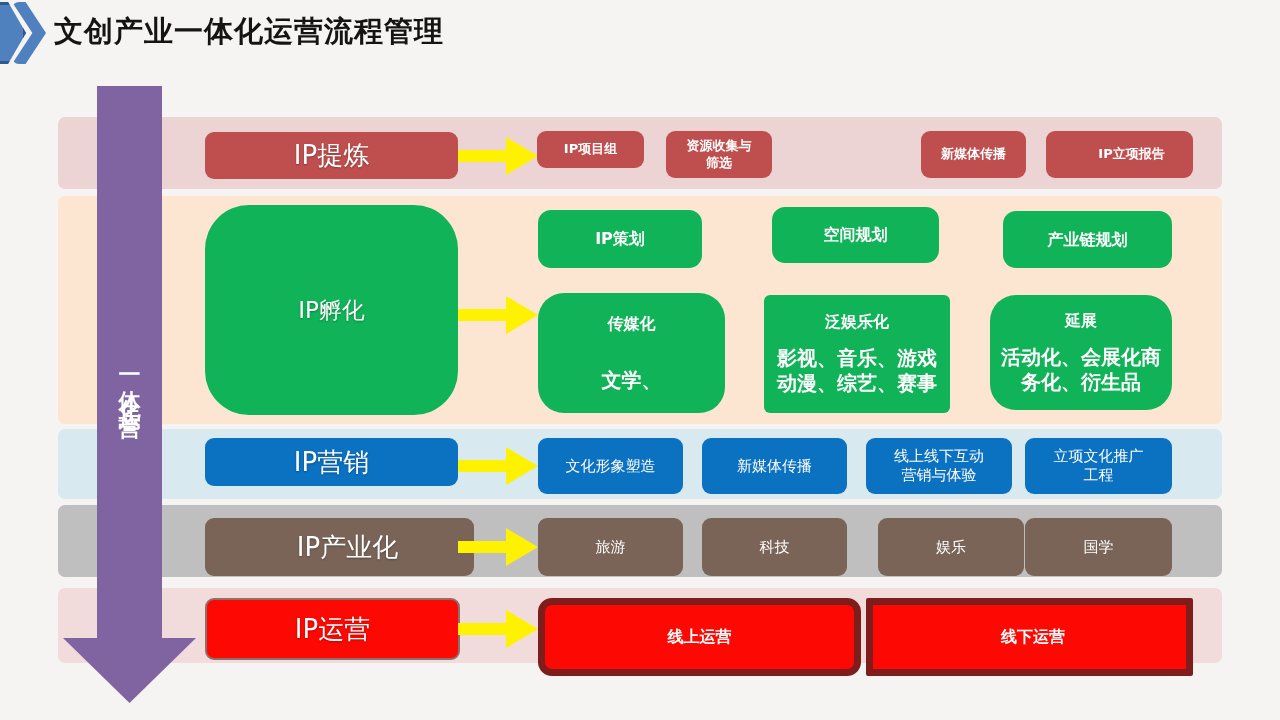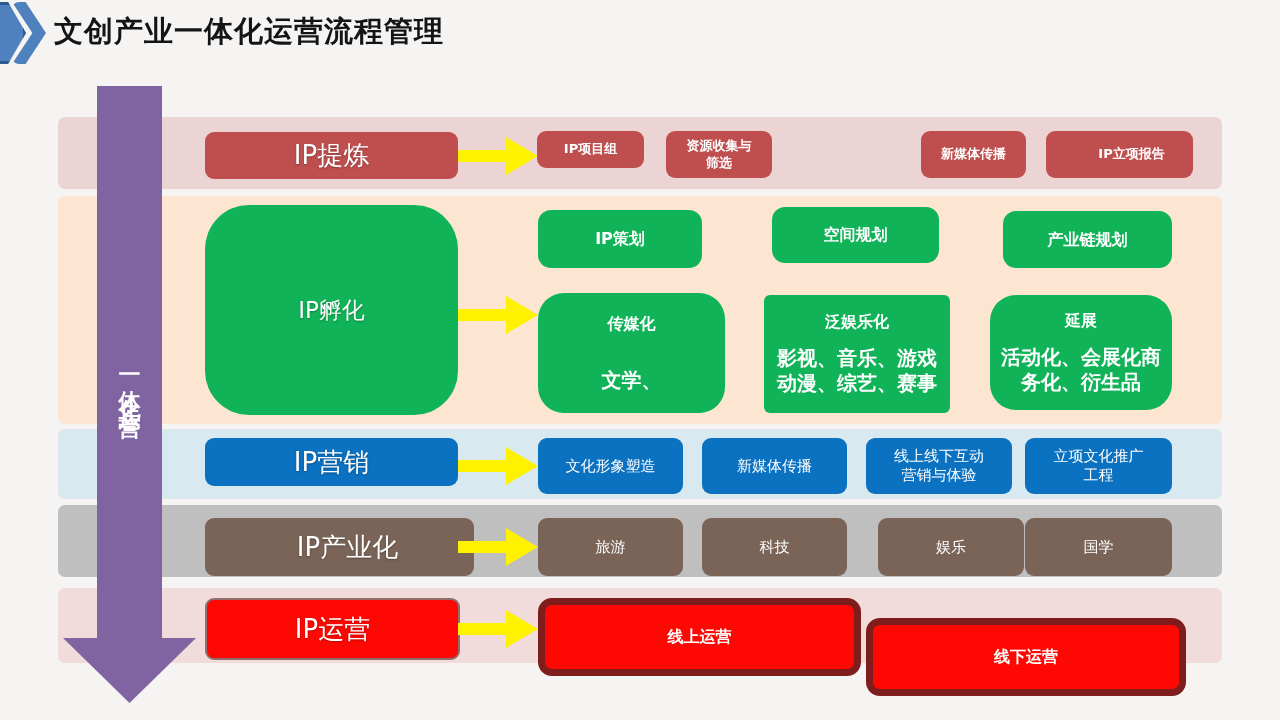--- a/index.html
+++ b/index.html
@@ -155,15 +155,15 @@
 
   <div class="btn brown md" style="left:538px;top:518px;width:145px;height:58px;font-weight:normal;text-align:right;">旅游</div>
   <div class="btn brown md" style="left:702px;top:518px;width:145px;height:58px;font-weight:normal;">科技</div>
   <div class="btn brown md" style="left:866px;top:518px;width:146px;height:58px;font-weight:normal;margin-left:12px;">娱乐</div>
   <div class="btn brown md" style="left:1025px;top:518px;width:147px;height:58px;font-weight:normal;">国学</div>
 
   <div class="btn red-b lead" style="left:205px;top:598px;width:251px;height:58px;border:2px solid #8f6e6b;">IP运营</div>
   <div class="flow-arrow" style="top:610px;"></div>
 
   <div class="btn red-b lg" style="left:538px;top:598px;width:309px;height:64px;border-radius:14px;">线上运营</div>
-  <div class="btn red-b lg" style="left:866px;top:618px;width:306px;height:64px;border-radius:14px;">线下运营</div>
+  <div class="btn red-b lg" style="left:866px;top:598px;width:306px;height:64px;border-radius:2px;padding-left:7px;">线下运营</div>
 
 </div>
 
 </body></html>

